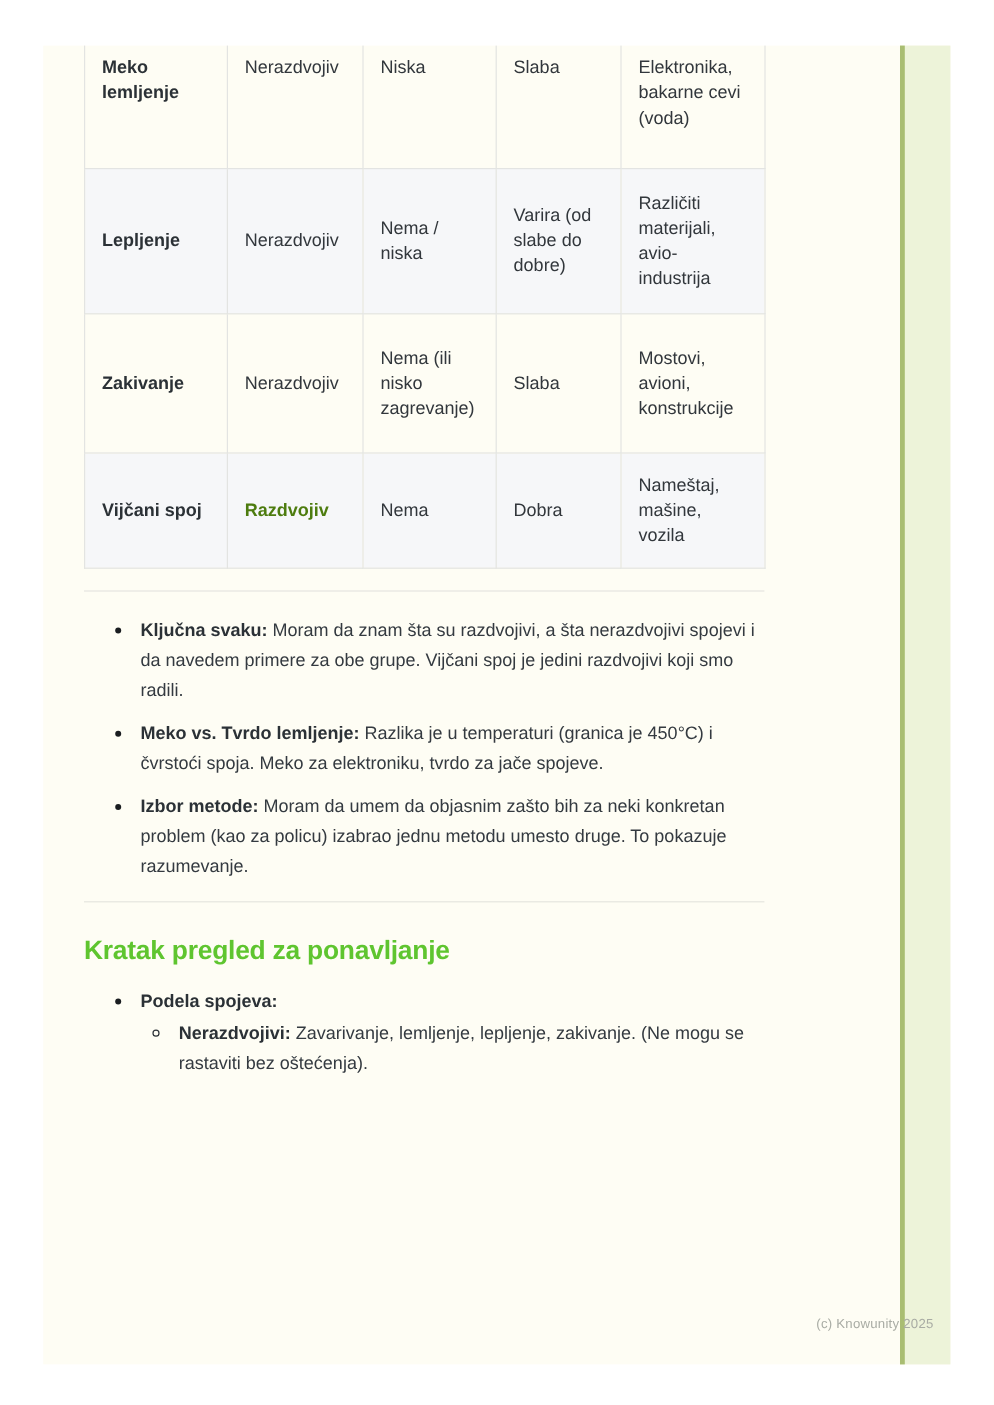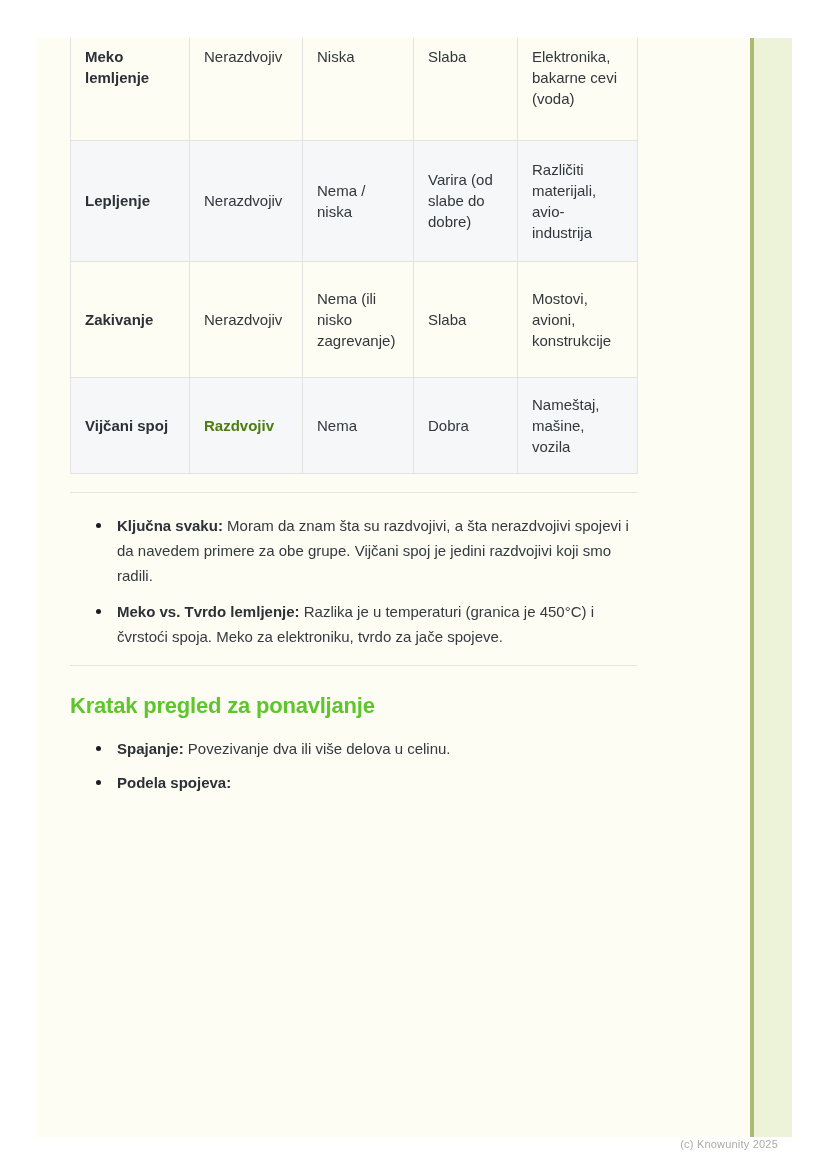--- a/index.html
+++ b/index.html
@@ -79,21 +79,21 @@
   }
   ul.sublist > li{position:relative;margin:0;}
   ul.sublist > li::before{
     content:"";position:absolute;left:-22px;top:9px;
     width:4px;height:4px;border-radius:50%;
     background:transparent;border:1.5px solid #2b3136;
   }
   
   .watermark{
     position:absolute;top:1060px;right:14px;z-index:2;
-    font-size:11px;line-height:13px;color:var(--wm);letter-spacing:0.2px;margin-top:40px;
+    font-size:11px;line-height:13px;color:var(--wm);letter-spacing:0.2px;
   }
 </style>
 </head>
 <body>
 
 <div class="page">
   <div class="side-band"></div>
 
   <div class="content">
 
@@ -156,32 +156,38 @@
 
     <ul class="blist">
       <li>
         <b class="lead">Ključna svaku:</b>
         <span>Moram da znam šta su razdvojivi, a šta nerazdvojivi spojevi i da navedem primere za obe grupe. Vijčani spoj je jedini razdvojivi koji smo radili.</span>
       </li>
       <li>
         <b class="lead">Meko vs. Tvrdo lemljenje:</b>
         <span>Razlika je u temperaturi (granica je 450°C) i čvrstoći spoja. Meko za elektroniku, tvrdo za jače spojeve.</span>
       </li>
+      <li>
+        <b class="lead">Izbor metode:</b>
+        <span>Moram da umem da objasnim zašto bih za neki konkretan problem (kao za policu) izabrao jednu metodu umesto druge. To pokazuje razumevanje.</span>
+      </li>
     </ul>
 
     <hr class="divider d2">
 
     <h2 class="sec-heading h2b">Kratak pregled za ponavljanje</h2>
 
     <ul class="blist blist2">
       <li>
-        <b class="lead">Spajanje:</b>
-        <span>Povezivanje dva ili više delova u celinu.</span>
-      </li>
-      <li>
         <b class="lead">Podela spojeva:</b>
+        <ul class="sublist">
+          <li>
+            <b class="lead">Nerazdvojivi:</b>
+            <span>Zavarivanje, lemljenje, lepljenje, zakivanje. (Ne mogu se rastaviti bez oštećenja).</span>
+          </li>
+        </ul>
       </li>
     </ul>
 
   </div>
 
   <div class="watermark">(c) Knowunity 2025</div>
 </div>
 
 </body></html>

